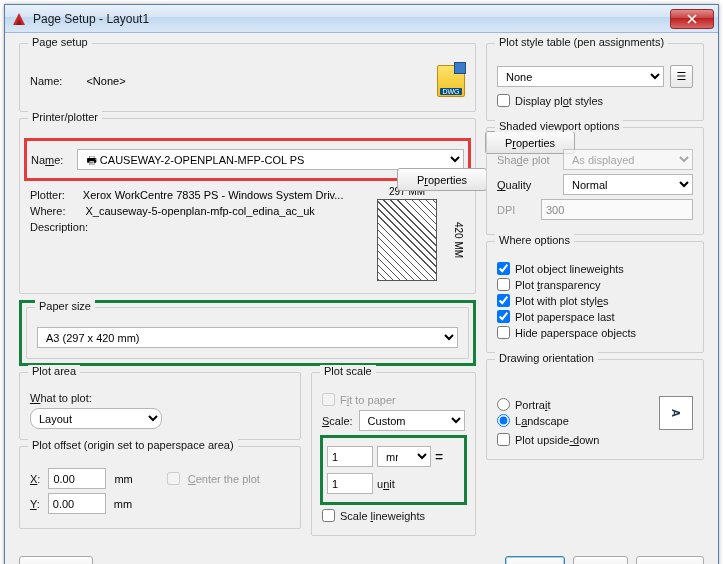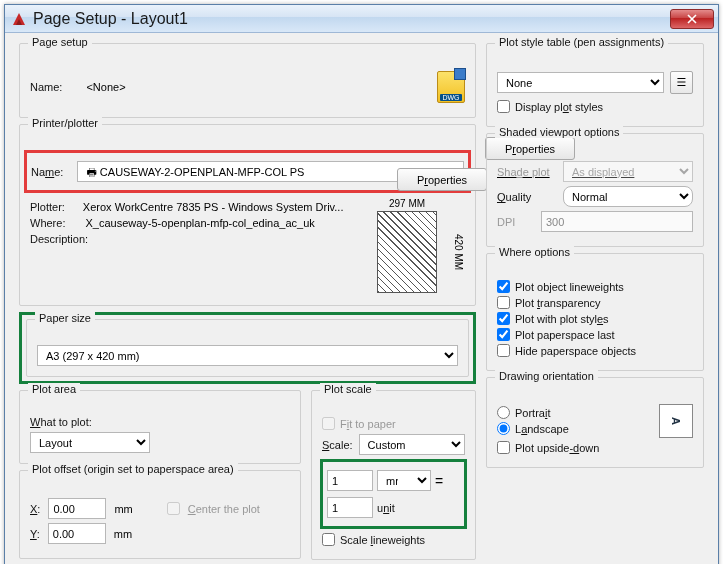--- a/index.html
+++ b/index.html
@@ -1,26 +1,26 @@
 <!DOCTYPE html>
 <html><head>
 <meta charset="utf-8">
 <style>
 * { box-sizing: border-box; font-family: "Segoe UI", Tahoma, sans-serif; font-size: 11px; }
 body { margin: 0; background: #fff; padding: 4px; }
 .window { width: 715px; border: 1px solid #5a7fa8; background: #f0f0f0; box-shadow: 0 0 4px rgba(0,0,0,.3); }
 .titlebar { height: 28px; background: linear-gradient(#eaf2fb,#d6e4f4 45%,#c2d8ef 46%,#d9e8f8); display:flex; align-items:center; padding:0 4px; border-bottom:1px solid #9fb8d6; }
 .app-icon { width:16px; height:16px; margin:0 6px 0 2px; display:flex; align-items:center; justify-content:center; }
 .app-icon svg { width:16px; height:16px; }
-.title-text { flex:1; color:#1a1a1a; font-size:16px; }
+.title-text { flex:1; color:#1a1a1a; font-size:12px; }
 .close-btn { width:44px; height:20px; background: linear-gradient(#e48b8b,#c84444 45%,#b22 46%,#d66); border:1px solid #8f2b2b; border-radius:3px; color:#fff; display:flex; align-items:center; justify-content:center; font-size:12px; cursor:pointer; }
 .body { padding: 10px 14px 12px 14px; display:flex; gap:10px; }
 .left-col { flex: 1 1 auto; display:flex; flex-direction:column; gap:6px; }
 .right-col { width: 218px; display:flex; flex-direction:column; gap:6px; }
-.group { border:1px solid #cfcfcf; border-radius:2px; padding:23px 10px 10px 10px; position:relative; }
+.group { border:1px solid #cfcfcf; border-radius:2px; padding:17px 10px 10px 10px; position:relative; }
 .group-title { position:absolute; top:-8px; left:8px; background:#f0f0f0; padding:0 4px; color:#111; }
 .row { display:flex; align-items:center; gap:6px; margin:4px 0; }
 .lbl { color:#111; }
 .muted { color:#999; }
 select, input[type="text"] { border:1px solid #b7b7b7; background:#fff; height:21px; padding:1px 4px; }
 select:disabled, input:disabled { color:#888; background:#fafafa; }
 select { padding-right:16px; }
 .btn { background:linear-gradient(#fdfdfd,#e6e6e6); border:1px solid #a9a9a9; border-radius:3px; height:23px; padding:0 12px; cursor:pointer; }
 .btn.default { border:1px solid #3c7fb1; box-shadow:0 0 0 1px #a5d0ec inset; }
 .hl { border:3px solid #e33c3c; padding:4px; margin:-6px -6px 4px -6px; }
@@ -120,21 +120,21 @@
             <option>A3 (297 x 420 mm)</option>
           </select>
         </div>
       </div>
 
       <div class="cols">
         <div style="flex:1; display:flex; flex-direction:column; gap:6px;">
           <div class="group">
             <span class="group-title">Plot area</span>
             <div class="lbl" style="margin-top:2px;"><span class="und">W</span>hat to plot:</div>
-            <select style="width:120px; margin-top:4px;"><option>Layout</option></select>
+            <select style="width:132px; margin-top:4px;border-radius:9px;"><option>Layout</option></select>
           </div>
 
           <div class="group">
             <span class="group-title">Plot offset (origin set to paperspace area)</span>
             <div class="row" style="gap:8px; margin-top:4px;">
               <span class="lbl"><span class="und">X</span>:</span>
               <input type="text" style="width: 58px;" value="0.00">
               <span>mm</span>
               <span style="width:18px;"></span>
               <input type="checkbox" disabled="" style="">
@@ -192,27 +192,27 @@
             <span class="lbl">Display pl<span class="und">o</span>t styles</span>
           </div>
       </div>
 
       <div style="position:absolute; top:168px; right:236px;">
         <button class="btn" style="width:90px;">P<span class="und">r</span>operties</button>
       </div>
 
       <div class="group">
         <span class="group-title">Shaded viewport options</span>
-        <div class="row" style="margin-top:4px;text-decoration:underline;">
+        <div class="row" style="margin-top:4px;">
             <span class="muted" style="width:60px;">Sha<span class="und">d</span>e plot</span>
             <select disabled="" style="flex:1;"><option>As displayed</option></select>
           </div>
         <div class="row">
             <span class="lbl" style="width:60px;"><span class="und">Q</span>uality</span>
-            <select style="flex:1;border-radius:8px;"><option>Normal</option></select>
+            <select style="flex:1;"><option>Normal</option></select>
           </div>
         <div class="row">
             <span class="muted" style="width:60px;">DPI</span>
             <input type="text" disabled="" style="flex: 1 1 0%;" value="300">
           </div>
       </div>
 
       <div class="group">
         <span class="group-title">Where options</span>
         <div class="checkbox-row">
@@ -232,21 +232,21 @@
             <span class="lbl">Plot paperspace last</span>
           </div>
         <div class="checkbox-row">
             <input type="checkbox" style="">
             <span class="lbl">Hide paperspace objects</span>
           </div>
       </div>
 
       <div class="group">
         <span class="group-title">Drawing orientation</span>
-        <div style="display:flex; gap:8px; align-items:center; margin-top:2px;">
+        <div style="display:flex; gap:8px; align-items:center; margin-top:18px;">
           <div style="flex:1;">
             <div class="checkbox-row">
                 <input type="radio" name="or" style="">
                 <span class="lbl">Portra<span class="und">i</span>t</span>
               </div>
             <div class="checkbox-row">
                 <input type="radio" name="or" checked="" style="">
                 <span class="lbl">L<span class="und">a</span>ndscape</span>
               </div>
           </div>

